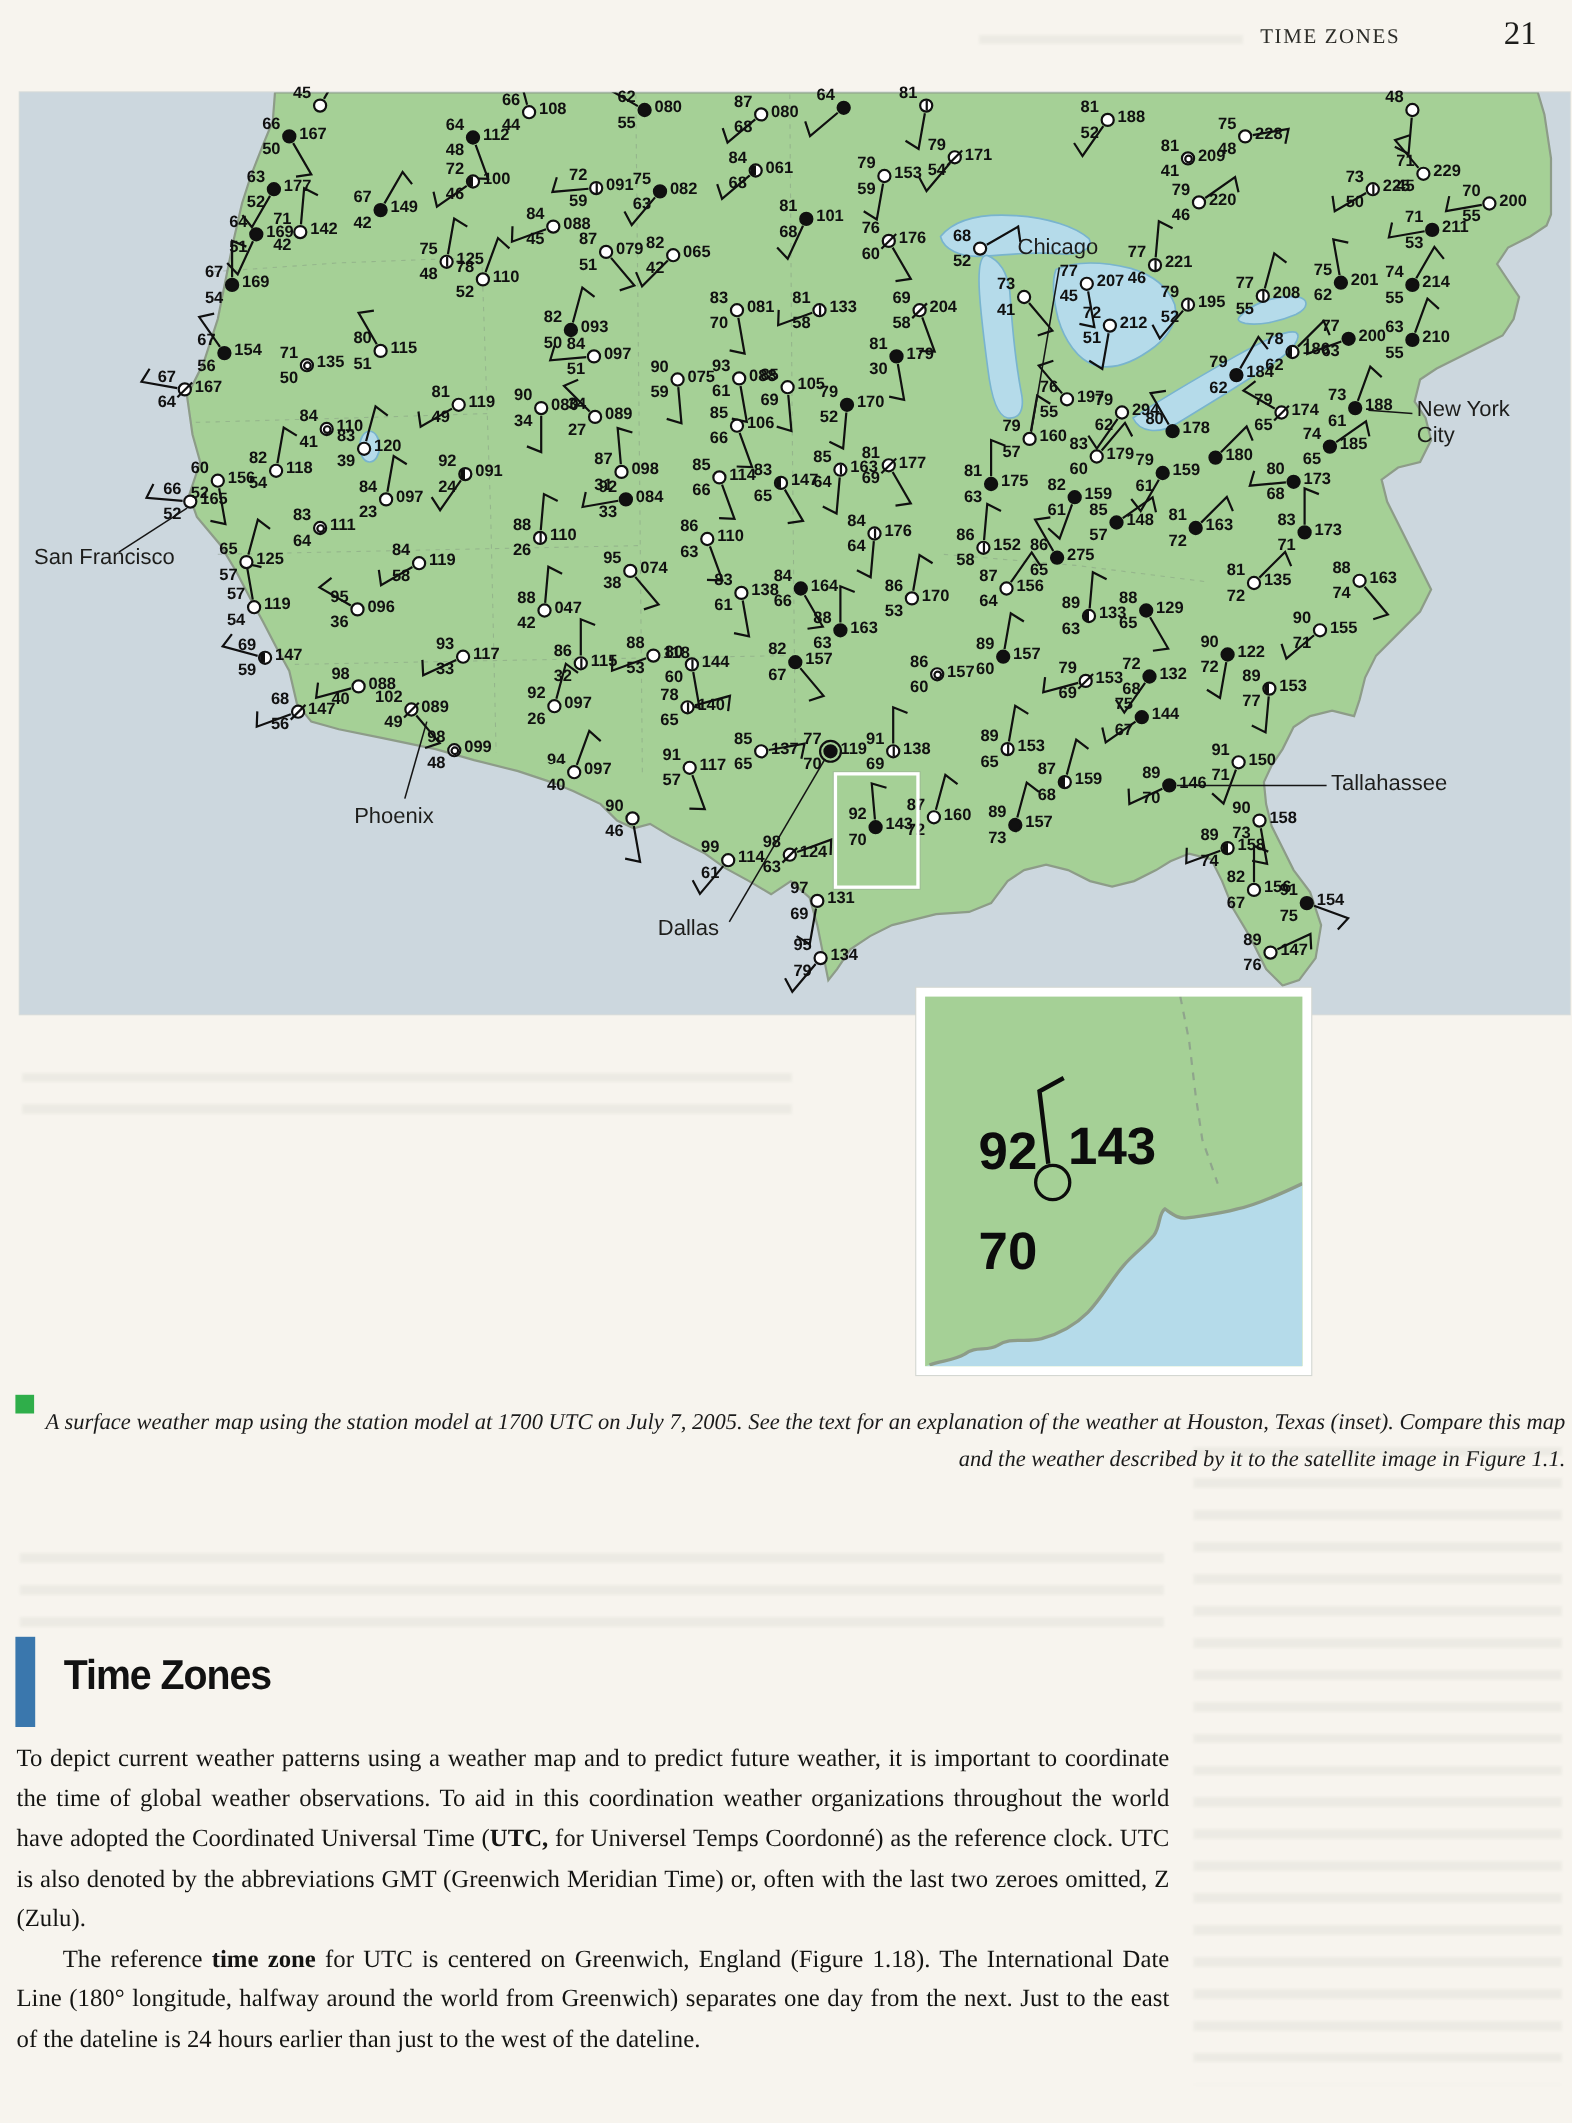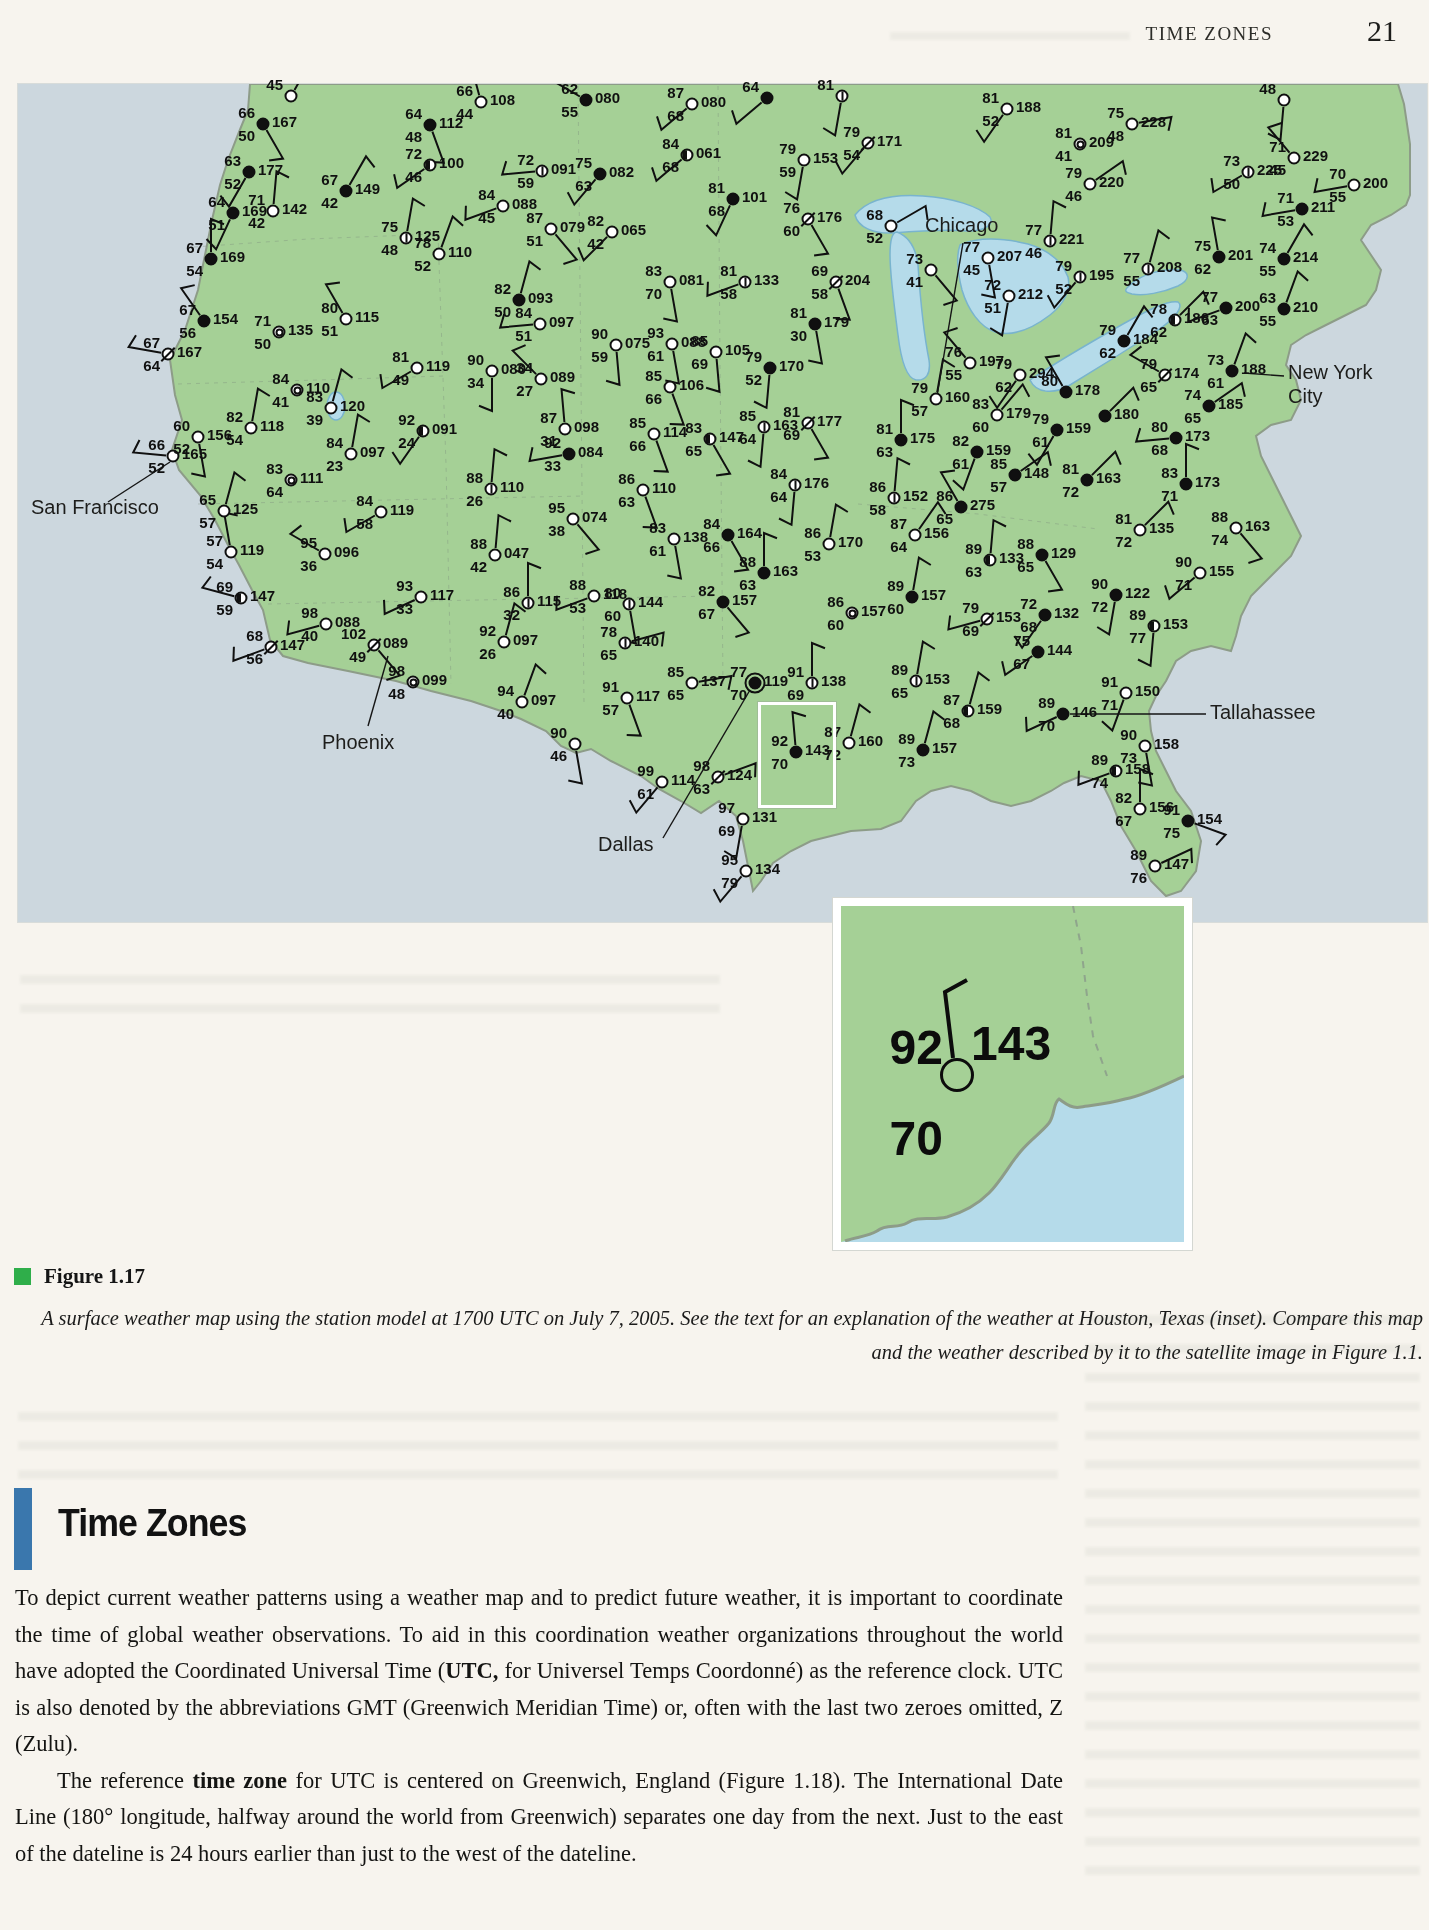--- a/index.html
+++ b/index.html
@@ -1226,21 +1226,20 @@
       <span class="big bp">143</span>
       <span class="big bd">70</span>
       <span class="bigsky tq"></span>
     </div>
   </div>
 
   <div class="bleed" style="left:20px;top:955px;width:700px;height:60px;"></div>
 
   <div class="cap">
     <span class="bullet" style="background: rgb(47, 174, 74);"></span>
-    <div class="lbl">Figure 1.17</div>
     <div class="txt">A surface weather map using the station model at 1700 UTC on July 7, 2005. See the text for an explanation of the weather at Houston, Texas (inset). Compare this map and the weather described by it to the satellite image in Figure 1.1.</div>
   </div>
 
   <div class="bleed" style="left:18px;top:1392px;width:1040px;height:92px;"></div>
   <div class="bleed" style="left:1085px;top:1295px;width:335px;height:600px;"></div>
 
   <div class="sechead">
     <span class="bar" style="background: rgb(58, 119, 173);"></span>
     <span class="ht">Time Zones</span>
   </div>

